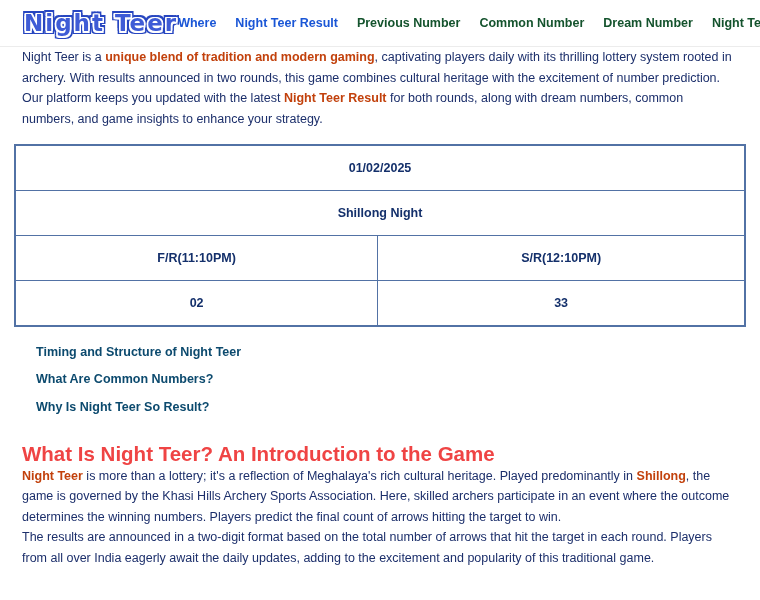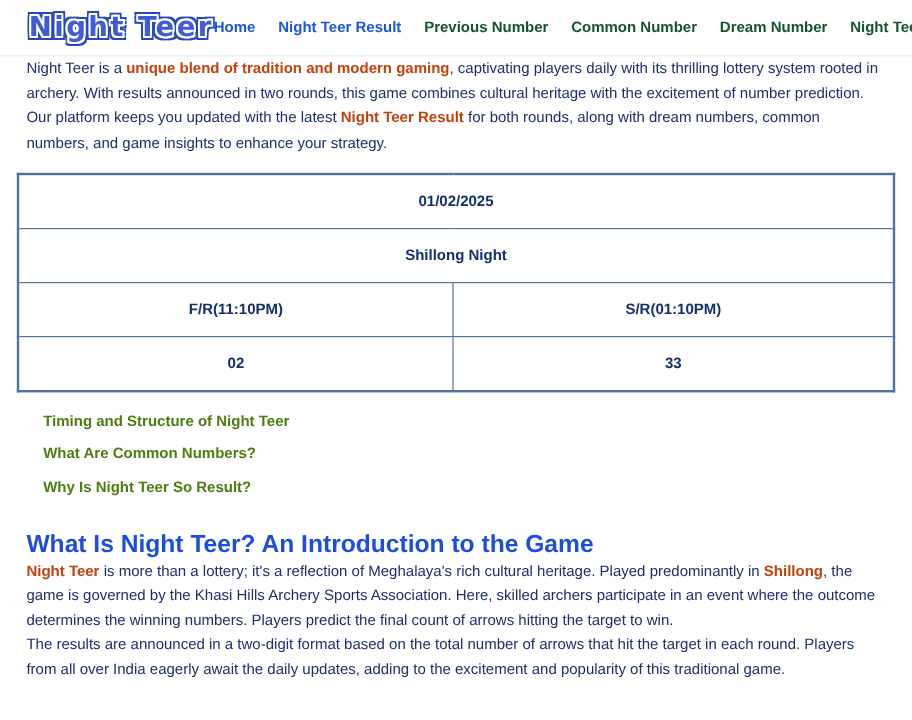--- a/index.html
+++ b/index.html
@@ -50,40 +50,40 @@
   }
 
   
   .latest-post {
     margin-top: 27px; font-size: 12.5px; font-weight: bold;
     font-style: italic; color: #1c2f6b;
   }
   ul.post-links { list-style: none; margin: 10px 0 0; padding: 0 0 0 14px; }
   ul.post-links li { padding: 4.8px 0; }
   ul.post-links a {
-    color: #4d7c0f; font-weight: bold; font-size: 12.5px;
+    color: #0c4a6e; font-weight: bold; font-size: 12.5px;
     text-decoration: none; line-height: 13px;
   }
 
   
   h2.section-heading {
-    margin: 21px 0 0; color: #1d4ed8;
+    margin: 21px 0 0; color: #ef4444;
     font-size: 20.5px; font-weight: 800; line-height: 25px;
     font-family: "Liberation Sans", sans-serif;
   }
   .p-after-heading { margin-top: 27px; }
   .p-follow { margin-top: 15px; }
 </style>
 </head>
 <body>
 
 <header class="site-header">
   <div class="logo">Night Teer</div>
   <nav class="main-nav">
-    <a href="#" class="active">Home</a>
+    <a href="#" class="active">Where</a>
     <a href="#" class="active">Night Teer Result</a>
     <a href="#">Previous Number</a>
     <a href="#">Common Number</a>
     <a href="#">Dream Number</a>
     <a href="#">Night Teer Blog</a>
 
   </nav>
 </header>
 
 <main>
@@ -93,21 +93,21 @@
   <table class="result-table">
     <tbody>
       <tr>
         <td colspan="2">01/02/2025</td>
       </tr>
       <tr>
         <td colspan="2">Shillong Night</td>
       </tr>
       <tr>
         <td>F/R(11:10PM)</td>
-        <td>S/R(01:10PM)</td>
+        <td>S/R(12:10PM)</td>
       </tr>
       <tr>
         <td>02</td>
         <td>33</td>
       </tr>
     </tbody>
   </table>
 
 
   <ul class="post-links">

